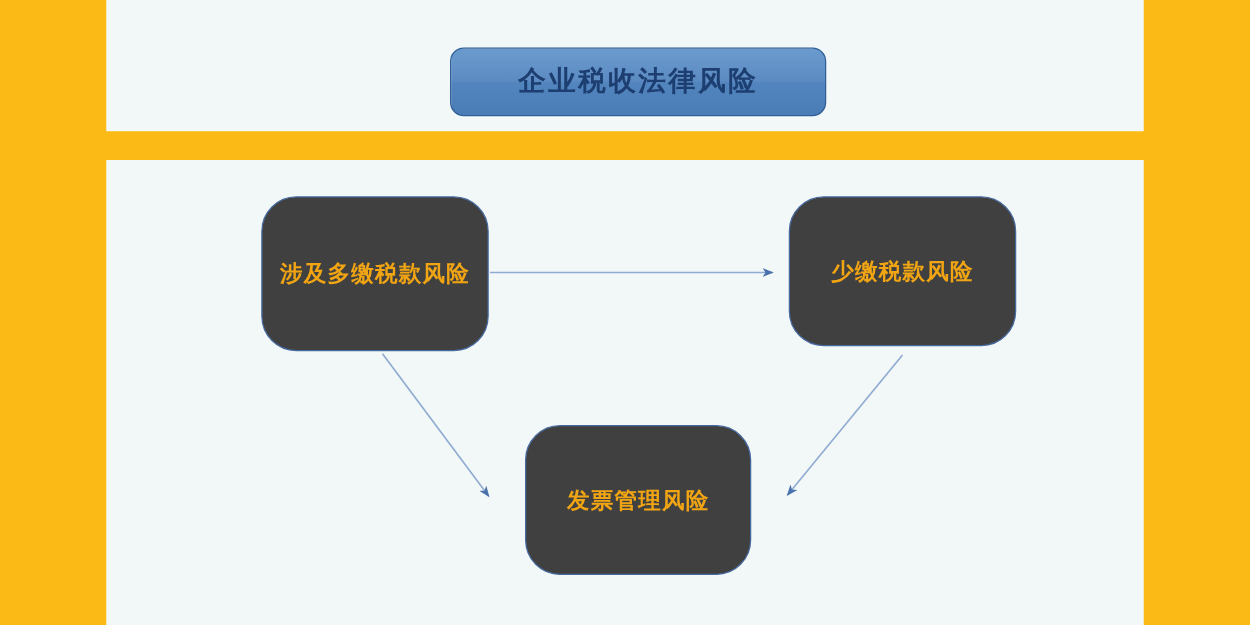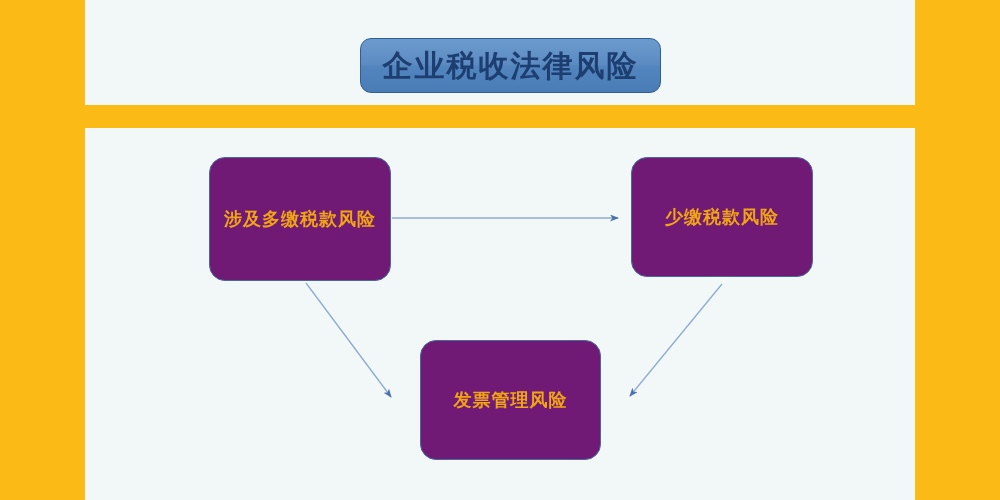--- a/index.html
+++ b/index.html
@@ -35,35 +35,35 @@
     box-sizing: border-box;
     border-radius: 11px;
     border: 1px solid #2f5f96;
     background: linear-gradient(180deg, #6b9bce 0%, #5c8bc2 48%, #5284bd 52%, #4a7cb6 100%);
     display: flex;
     align-items: center;
     justify-content: center;
     z-index: 5;
   }
   #title-text {
-    font-size: 30px;
+    font-size: 22px;
     font-weight: bold;
     color: #1d3e70;
     letter-spacing: 2px;
     line-height: 1;
     white-space: nowrap;
   }
 
   
   .node {
     position: absolute;
     box-sizing: border-box;
     border: 1px solid #46699e;
-    border-radius: 16px;
-    background: #701a75;
+    border-radius: 28px;
+    background: #404040;
     display: flex;
     align-items: center;
     justify-content: center;
     z-index: 3;
   }
   .node-label {
     font-size: 18px;
     font-weight: bold;
     color: #f2a513;
     letter-spacing: 1px;

